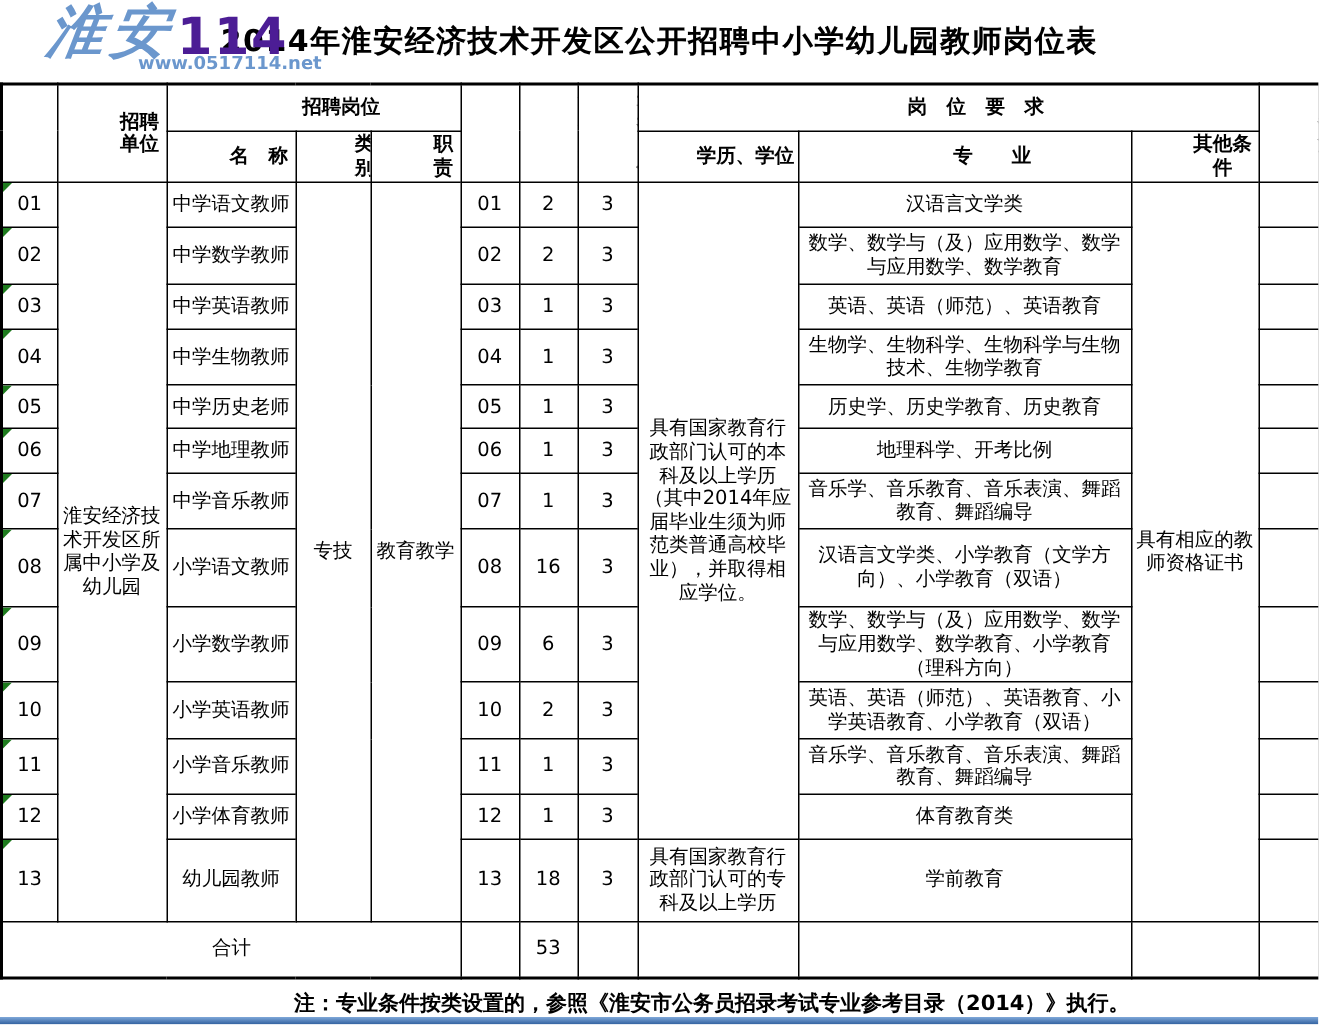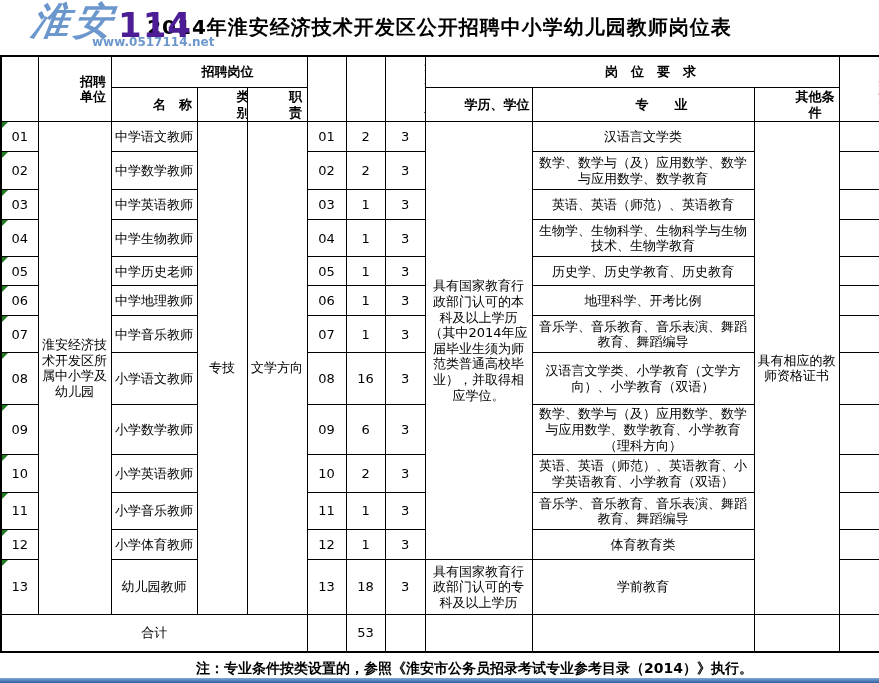--- a/index.html
+++ b/index.html
@@ -131,21 +131,21 @@
       <th>学历、学位</th>
       <th>专　　业</th>
       <th>其他条件</th>
     </tr>
 
     <tr style="height:30px">
       <td class="seq"><span class="tri"></span><span>01</span></td>
       <td rowspan="13">淮安经济技术开发区所属中小学及幼儿园</td>
       <td>中学语文教师</td>
       <td rowspan="13">专技</td>
-      <td rowspan="13">文学方向</td>
+      <td rowspan="13">教育教学</td>
       <td>01</td>
       <td>2</td>
       <td>3</td>
       <td rowspan="12" class="edu">具有国家教育行政部门认可的本科及以上学历（其中2014年应届毕业生须为师范类普通高校毕业），并取得相应学位。</td>
       <td class="major">汉语言文学类</td>
       <td rowspan="13" class="edu">具有相应的教师资格证书</td>
       <td></td>
     </tr>
 
     <tr style="height:38px">

